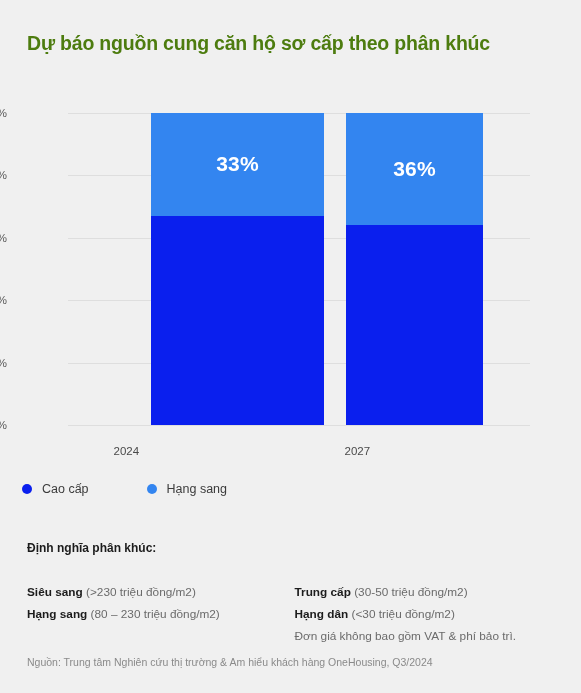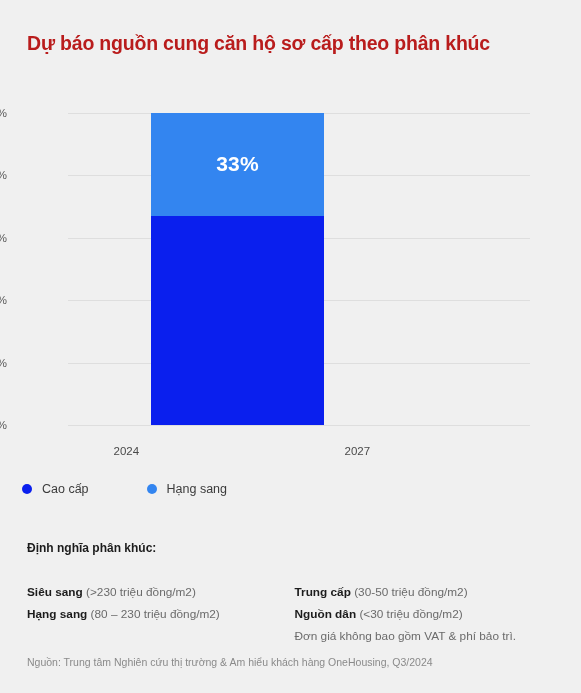--- a/index.html
+++ b/index.html
@@ -18,21 +18,21 @@
 
   
   .chart-title {
     position: absolute;
     left: 27px;
     top: 30px;
     width: 530px;
     font-size: 19.5px;
     font-weight: bold;
     letter-spacing: -0.2px;
-    color: #b91c1c;
+    color: #4d7c0f;
     line-height: 26px;
   }
 
   
   .plot-wrap {
     position: absolute;
     left: 0;
     top: 105px;
     width: 581px;
     height: 345px;
@@ -187,20 +187,27 @@
       <div class="gridline" style="top: 0px;"></div>
       <div class="ytick" style="top: 0px;">100%</div>
       <div class="bar-group" style="left: 47px; width: 137px; height: 312px; padding-left: 36px;">
         <div class="bar" style="height: 312px;">
           <div class="seg" style="bottom: 0px; height: 209.04px; background: rgb(10, 31, 238);"></div>
           <div class="seg" style="bottom: 209.04px; height: 102.96px; background: rgb(51, 133, 240);"></div>
           <div class="seg-label" style="top: 51.48px;">33%</div>
         </div>
       </div>
       <div class="xtick" style="left: 45.5px;">2024</div>
+      <div class="bar-group" style="left: 278px; width: 137px; height: 312px;">
+        <div class="bar" style="height: 312px;">
+          <div class="seg" style="bottom: 0px; height: 199.68px; background: rgb(10, 31, 238);"></div>
+          <div class="seg" style="bottom: 199.68px; height: 112.32px; background: rgb(51, 133, 240);"></div>
+          <div class="seg-label" style="top: 56.16px;">36%</div>
+        </div>
+      </div>
       <div class="xtick" style="left: 276.5px;">2027</div>
     </div>
 </div>
 
 <div class="legend" id="legend">
     <div class="legend-item">
       <span class="legend-dot" style="background: rgb(10, 31, 238);"></span>
       <span class="legend-label">Cao cấp</span>
     </div>
     <div class="legend-item">
@@ -211,19 +218,19 @@
 
 <div class="definitions">
   <div class="def-heading">Định nghĩa phân khúc:</div>
   <div class="def-cols">
     <div class="def-col left" id="def-left">
         <div class="def-row"><b>Siêu sang</b> (&gt;230 triệu đồng/m2)</div>
         <div class="def-row"><b>Hạng sang</b> (80 – 230 triệu đồng/m2)</div>
       </div>
     <div class="def-col right" id="def-right">
         <div class="def-row"><b>Trung cấp</b> (30-50 triệu đồng/m2)</div>
-        <div class="def-row"><b>Nguồn dân</b> (&lt;30 triệu đồng/m2)</div>
+        <div class="def-row"><b>Hạng dân</b> (&lt;30 triệu đồng/m2)</div>
         <div class="def-row">Đơn giá không bao gồm VAT &amp; phí bảo trì.</div>
       </div>
   </div>
 </div>
 
 <div class="source">Nguồn: Trung tâm Nghiên cứu thị trường &amp; Am hiểu khách hàng OneHousing, Q3/2024</div>
 
 </body></html>

